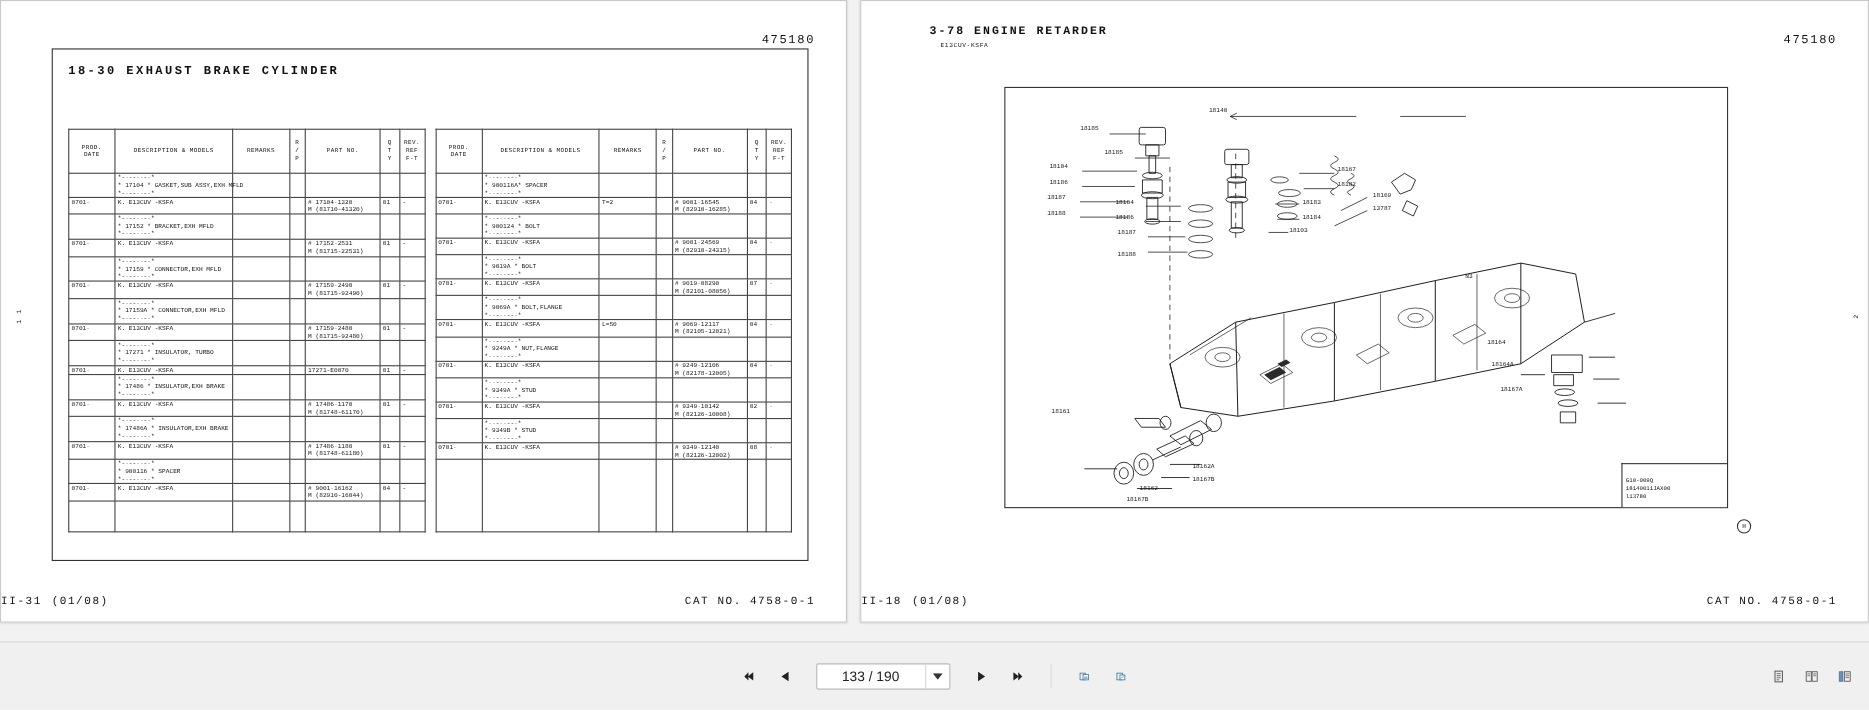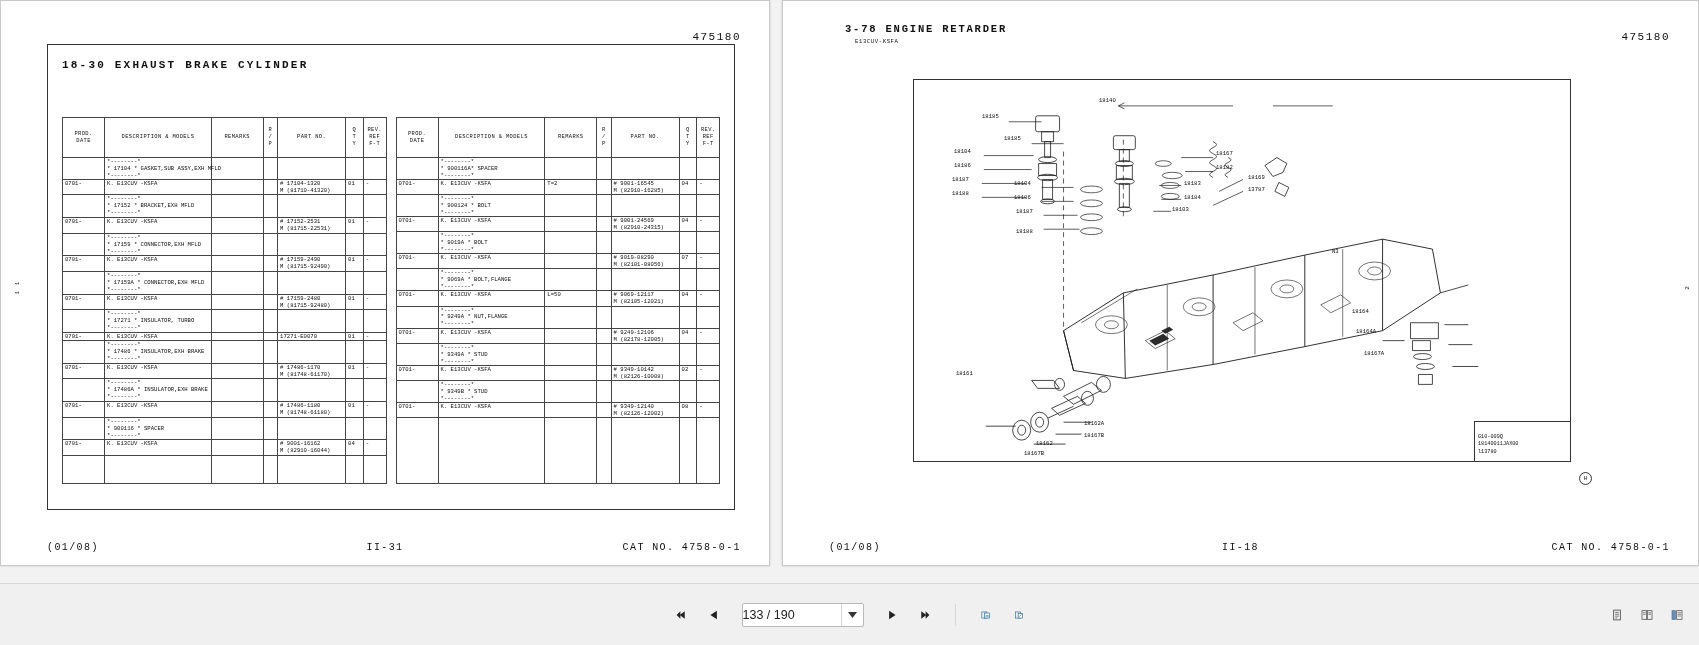--- a/index.html
+++ b/index.html
@@ -72,21 +72,21 @@
   .hdr-sub { display:block; font-size:5.4px; }
   .mono-line { white-space:pre; }
 
   
   .pg-footer {
     position:absolute; left:0; right:0; bottom:18px;
     display:flex; align-items:center;
     font-size:10px; letter-spacing:1.4px; color:#111;
   }
   .pg-footer .f1 { position:absolute; left:46px; }
-  .pg-footer .f2 { position:absolute; left:0; right:0; text-align:center; }
+  .pg-footer .f2 { position:absolute; left:0; right:0; }
   .pg-footer .f3 { position:absolute; right:28px; }
 
   
   .rp-head {
     position:absolute; left:62px; top:22px;
     font-size:10.5px; font-weight:bold; letter-spacing:1.8px; color:#111;
   }
   .rp-sub {
     position:absolute; left:72px; top:37px;
     font-size:5.6px; letter-spacing:.6px; color:#111;
@@ -122,21 +122,21 @@
     width:22px; height:22px; display:flex; align-items:center; justify-content:center;
     background:transparent; border:none; cursor:pointer; color:#333;
   }
   .tb-btn svg { display:block; }
   .pagebox {
     display:flex; align-items:center;
     width:122px; height:24px; margin:0 6px;
     background:#fff; border:1px solid #b9b9b9; border-radius:2px;
   }
   .pagebox .val {
-    flex:1; font-family:"Liberation Sans", sans-serif;
+    flex:1; text-align:center; font-family:"Liberation Sans", sans-serif;
     font-size:12.5px; color:#222;
   }
   .pagebox .caret {
     width:22px; height:100%; border-left:1px solid #d6d6d6;
     display:flex; align-items:center; justify-content:center;
   }
   .tb-right {
     position:absolute; right:10px; display:flex; align-items:center; gap:6px;
   }
   .tb-right .tb-btn { width:24px; height:24px; }

